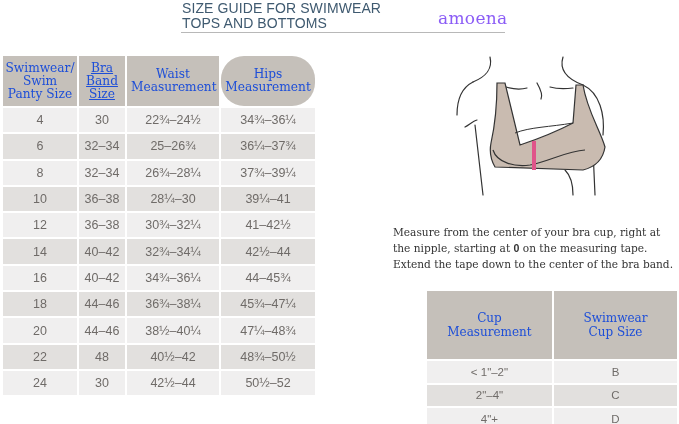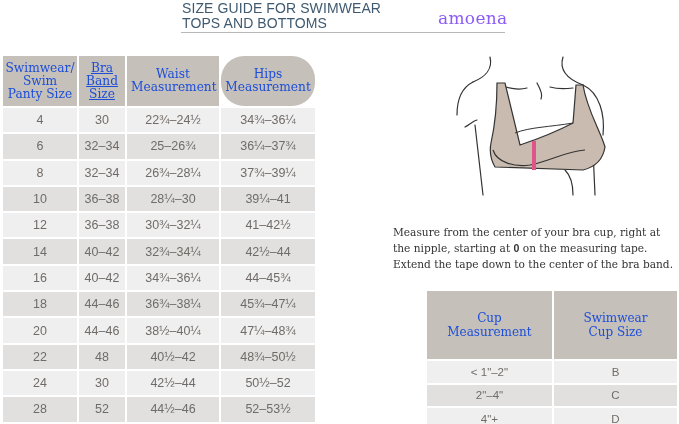--- a/index.html
+++ b/index.html
@@ -116,26 +116,20 @@
       <td>48</td>
       <td>40½–42</td>
       <td>48¾–50½</td>
     </tr>
     <tr class="odd">
       <td>24</td>
       <td>30</td>
       <td>42½–44</td>
       <td>50½–52</td>
     </tr>
-    <tr class="even">
-      <td>28</td>
-      <td>52</td>
-      <td>44½–46</td>
-      <td>52–53½</td>
-    </tr>
   </tbody>
 </table>
 
 <svg class="illustration" viewBox="0 0 160 145" xmlns="http://www.w3.org/2000/svg">
   <g fill="none" stroke="#333" stroke-width="1.2" stroke-linecap="round">
 
     <path d="M35 2 C38 15 30 22 18 27"></path>
     <path d="M108 2 C104 15 112 24 128 30"></path>
 
     <path d="M18 27 C8 32 2 42 2 60"></path>

